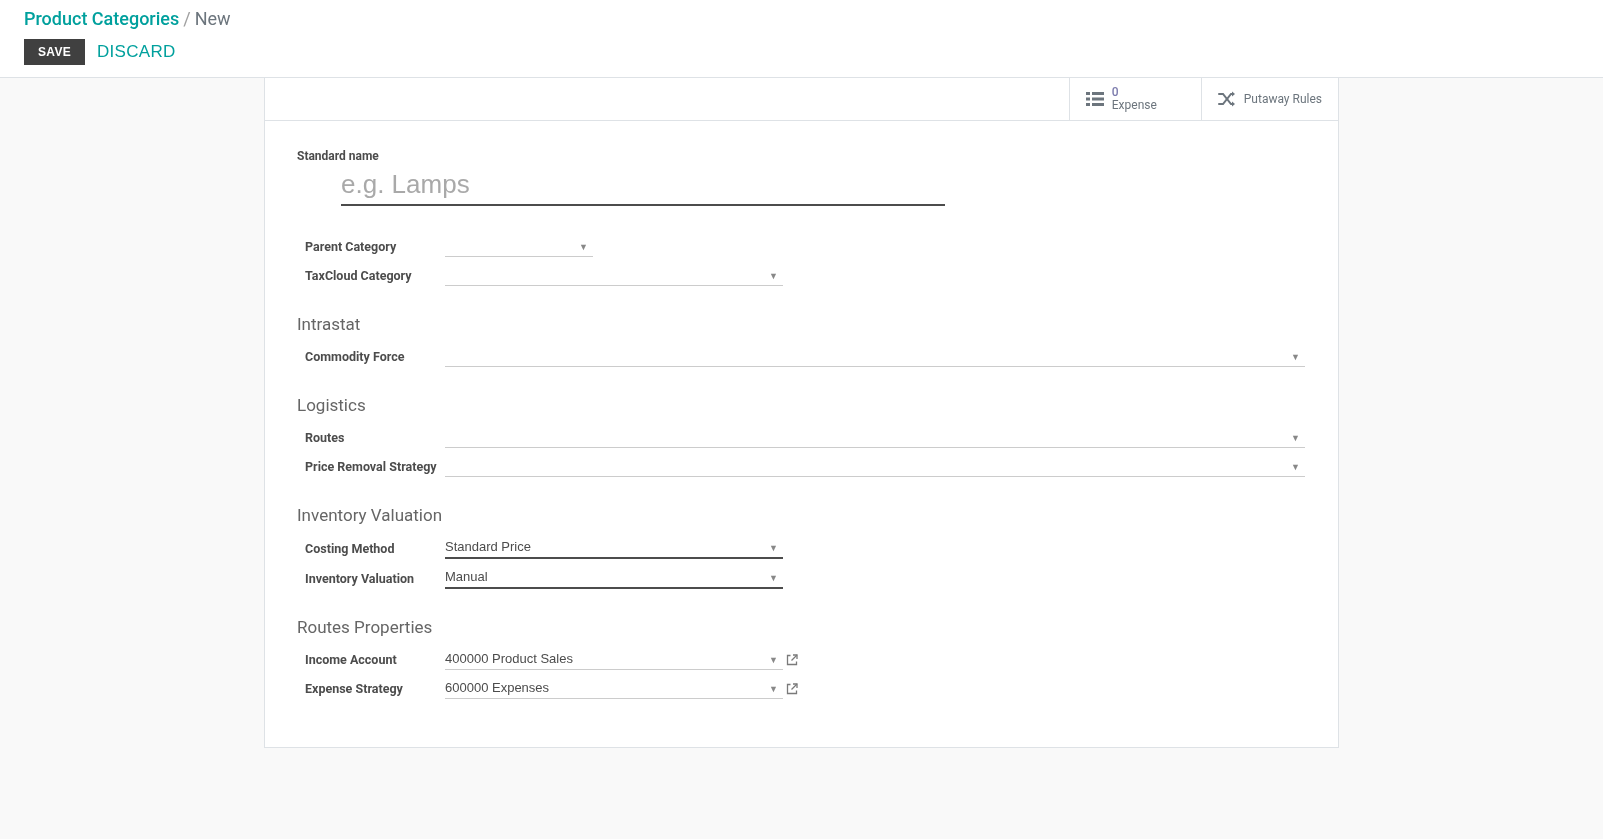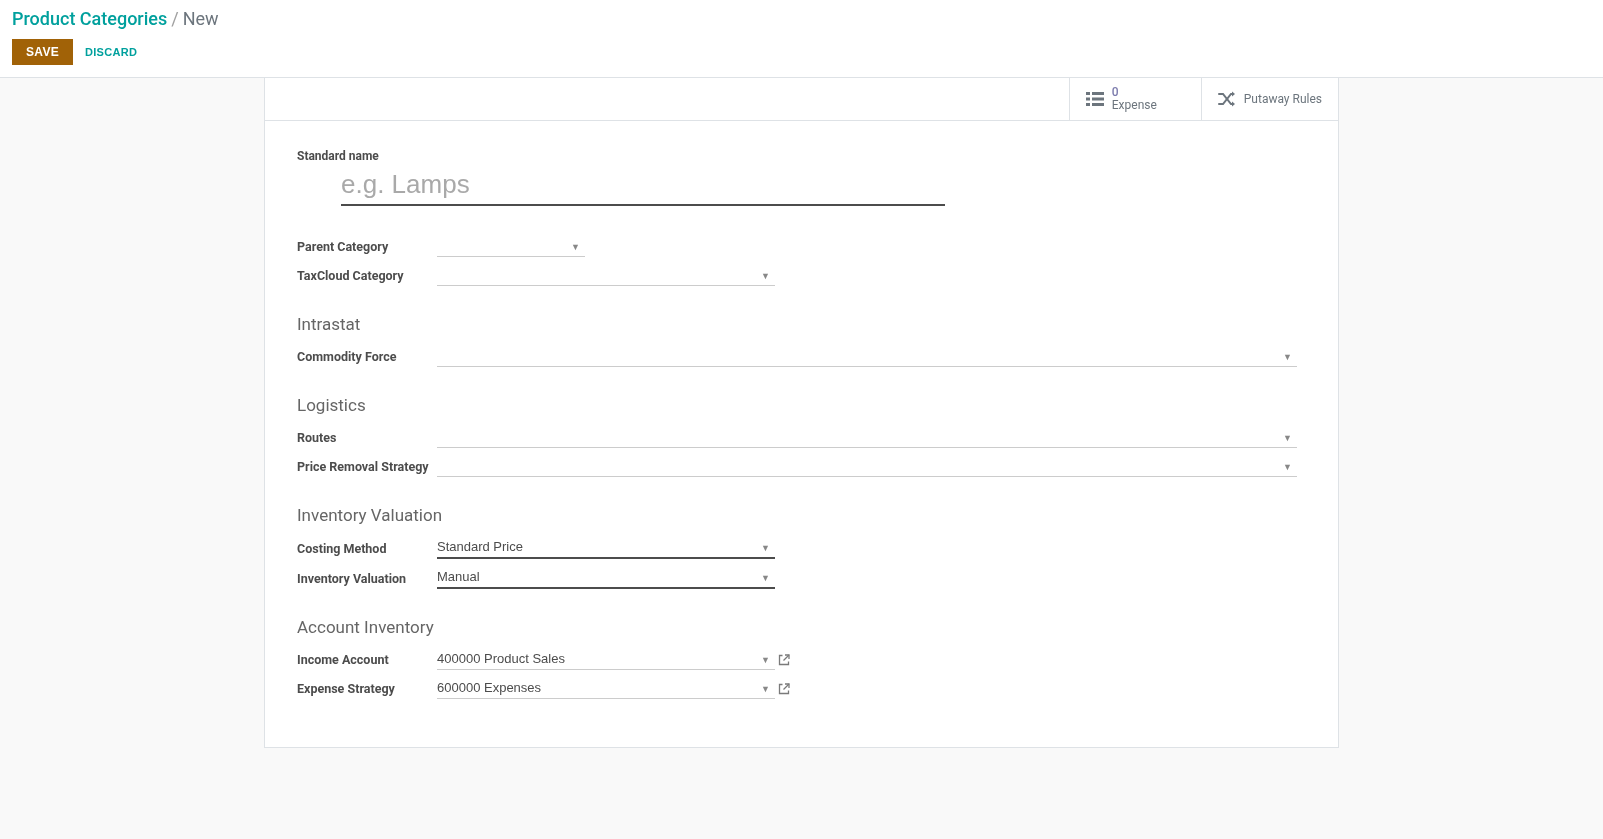--- a/index.html
+++ b/index.html
@@ -3,56 +3,56 @@
 <meta charset="utf-8">
 <style>
   * { box-sizing: border-box; margin: 0; padding: 0; }
   body {
     font-family: -apple-system, BlinkMacSystemFont, "Segoe UI", Roboto, "Helvetica Neue", Arial, sans-serif;
     font-size: 13px;
     color: #4c4c4c;
     background: #fff;
   }
   .top-header {
-    padding: 8px 12px 0 12px;
+    padding: 8px 12px 0 24px;
   }
   .breadcrumb {
     font-size: 18px;
     margin-bottom: 10px;
     color: #6c757d;
   }
   .breadcrumb a {
     color: #00a09d;
     text-decoration: none;
     font-weight: 500;
   }
   .breadcrumb .sep { margin: 0 4px; color: #a0a0a0; }
   .breadcrumb .current { color: #6c757d; }
   .action-buttons {
     display: flex;
     align-items: center;
     gap: 12px;
     margin-bottom: 12px;
   }
   .btn-save {
-    background: #a16207;
+    background: #404040;
     color: #fff;
     border: none;
     padding: 6px 14px;
     font-size: 12px;
     font-weight: 600;
     cursor: pointer;
     letter-spacing: 0.3px;
   }
   .btn-discard {
     background: none;
     border: none;
     color: #00a09d;
-    font-size: 11px;
-    font-weight: 700;
+    font-size: 17px;
+    font-weight: 400;
     cursor: pointer;
     letter-spacing: 0.3px;
   }
   .content-separator {
     border-bottom: 1px solid #dee2e6;
   }
   .form-sheet-bg {
     background: #f9f9f9;
     padding: 0;
     min-height: calc(100vh - 78px);
@@ -110,20 +110,21 @@
     border-bottom: 2px solid #4c4c4c;
     outline: none;
     color: #4c4c4c;
     margin-left: 44px;
   }
   .name-input::placeholder { color: #a9a9a9; }
   .row {
     display: flex;
     align-items: center;
     margin-bottom: 8px;
+    margin-left: 8px;
   }
   .row .label {
     width: 140px;
     font-size: 12.5px;
     font-weight: 700;
     color: #4c4c4c;
     flex-shrink: 0;
   }
   .field-cell { position: relative; display: flex; align-items: center; }
   .input-underline {
@@ -268,21 +269,21 @@
         </span>
       </div>
       <div class="row">
         <span class="label">Inventory Valuation</span>
         <span class="field-cell">
           <input type="text" class="input-underline req w-med" value="Manual" style="">
           <span class="caret">▼</span>
         </span>
       </div>
 
-      <h2 class="section-title">Account Inventory</h2>
+      <h2 class="section-title">Routes Properties</h2>
       <div class="row">
         <span class="label">Income Account</span>
         <span class="field-cell">
           <input type="text" class="input-underline w-med" value="400000 Product Sales" style="">
           <span class="caret">▼</span>
           <span class="ext-link">
             <svg width="12" height="12" viewBox="0 0 12 12">
                 <g fill="none" stroke="#7a7a7a" stroke-width="1.3">
                   <path d="M4.5 1.5 H1.5 V10.5 H10.5 V7.5"></path>
                   <path d="M7 1 H11 V5"></path>

